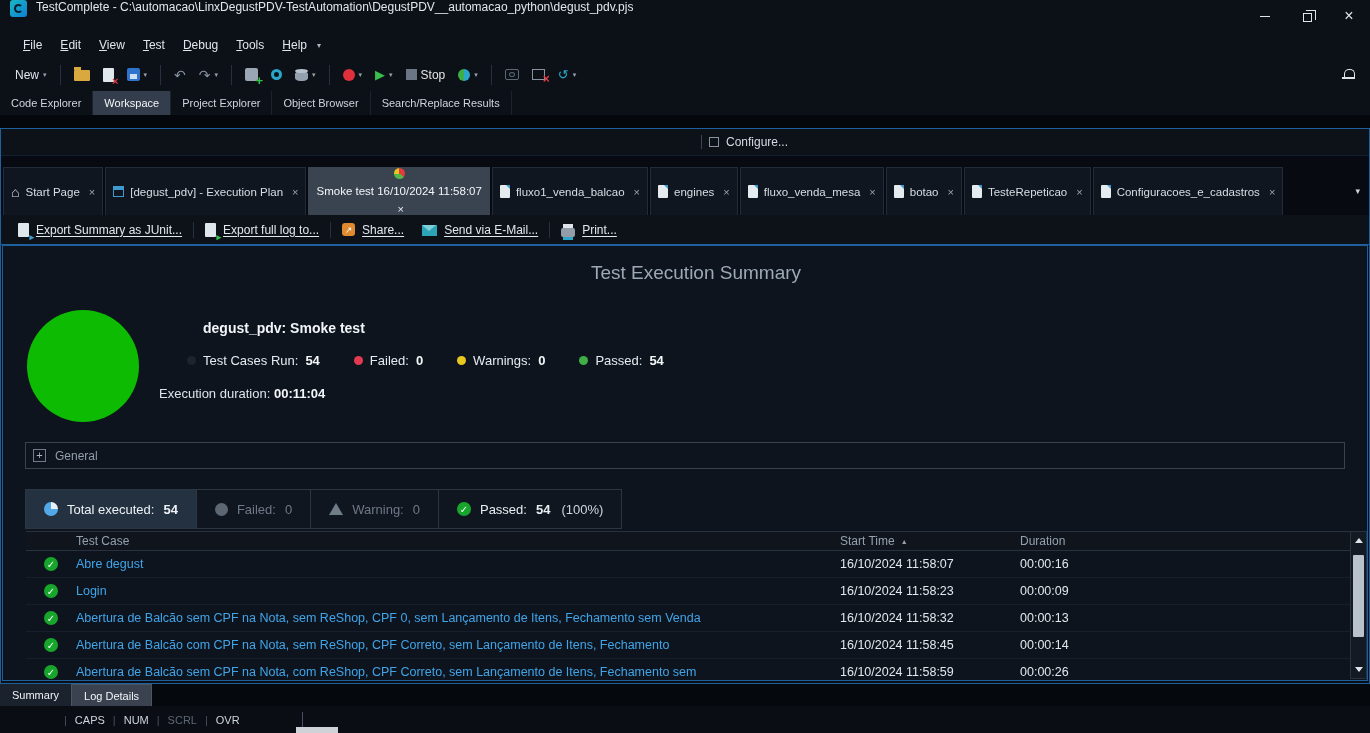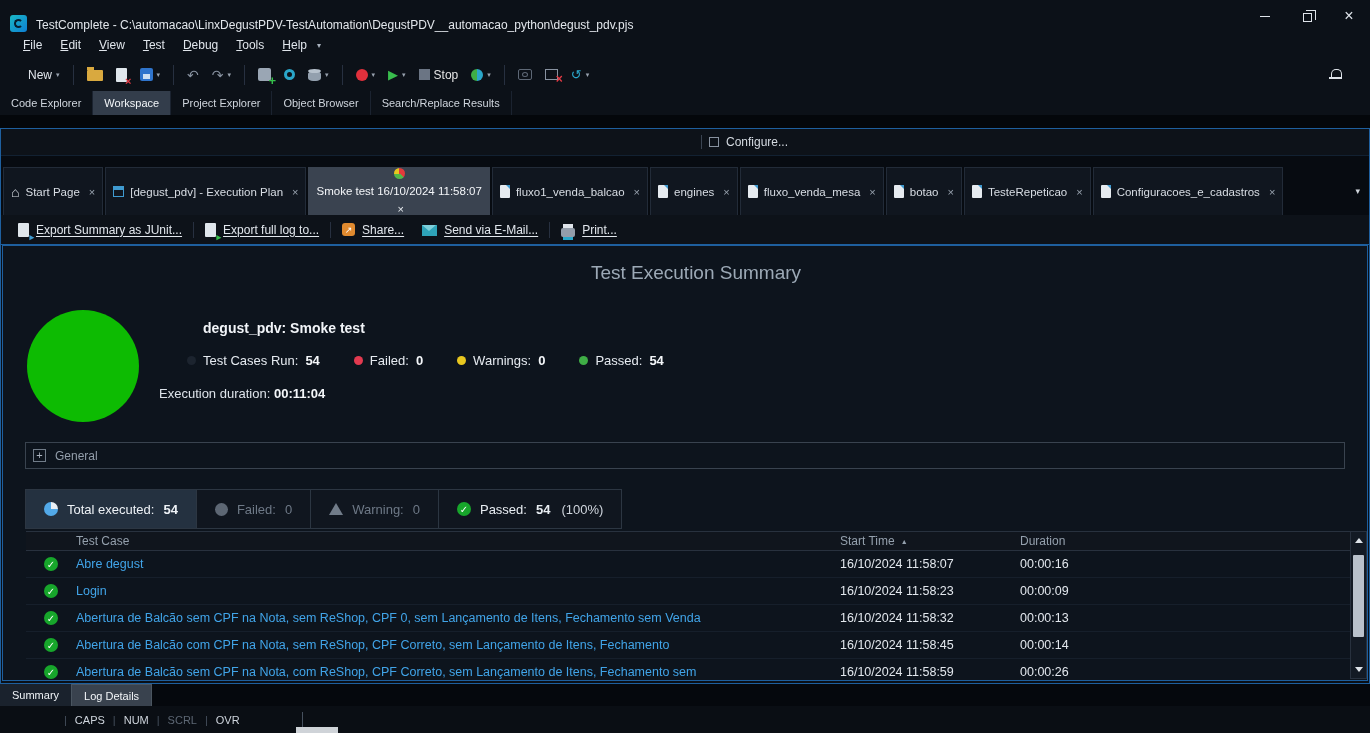--- a/index.html
+++ b/index.html
@@ -5,39 +5,39 @@
   * { box-sizing: border-box; }
   html,body { margin:0; padding:0; }
   body {
     width:1370px; height:733px; overflow:hidden;
     background:#05080d; color:#e4e9ef;
     font-family:"Liberation Sans", sans-serif; font-size:12px;
   }
   .app { display:flex; flex-direction:column; height:733px; }
 
   
-  .titlebar { flex:0 0 32px; display:flex; align-items:flex-end; background:#0c1118; padding-left:10px; }
+  .titlebar { flex:0 0 32px; display:flex; align-items:flex-start; background:#0c1118; padding-left:10px; }
   .app-icon { width:17px; height:17px; border-radius:3px; background:linear-gradient(135deg,#19b8c4,#0e7fd4); margin-right:9px; position:relative; }
   .app-icon::after { content:""; position:absolute; inset:4px; border-radius:50%; border:2px solid #071f30; border-right-color:transparent; }
   .title-text { font-size:12px; color:#e2e6eb; white-space:nowrap; }
   .win-controls { margin-left:auto; display:flex; height:100%; }
   .win-btn { width:42px; display:flex; align-items:center; justify-content:center; color:#dfe4ea; }
   .glyph-min { width:10px; height:1px; background:#dfe4ea; display:block; }
   .glyph-restore { width:9px; height:9px; border:1px solid #dfe4ea; position:relative; margin-top:2px; }
   .glyph-restore::before { content:""; position:absolute; top:-4px; left:2px; width:9px; height:9px; border:1px solid #dfe4ea; border-left:none; border-bottom:none; }
   .glyph-close { font-size:16px; line-height:1; }
 
   
   .menubar { flex:0 0 26px; display:flex; align-items:center; background:#0c1118; padding-left:14px; }
   .menu-item { display:inline-block; padding:4px 9px; font-size:12px; color:#e0e5eb; }
   .menu-item::first-letter { text-decoration:underline; }
   .menu-caret { color:#aab3bf; font-size:8px; margin-left:1px; }
 
   
-  .toolbar { flex:0 0 33px; display:flex; align-items:center; background:#0c1118; padding:0 23px; gap:3px; }
+  .toolbar { flex:0 0 33px; display:flex; align-items:center; background:#0c1118; padding:0 10px; gap:3px; }
   .tb-btn { display:flex; align-items:center; gap:4px; padding:4px 5px; border-radius:2px; }
   .tb-label { font-size:12px; color:#e0e5eb; }
   .tb-label.disabled { color:#e5e5e5; }
   .caret { font-size:7px; color:#98a2ae; }
   .tb-sep { width:1px; height:20px; background:#273040; margin:0 5px; }
   .spacer { flex:1; }
 
   .ic { position:relative; display:inline-block; }
   .ic-folder { width:16px; height:11px; background:#d9a93f; border-radius:1px; margin-top:2px; }
   .ic-folder::before { content:""; position:absolute; top:-3px; left:0; width:7px; height:3px; background:#d9a93f; }

